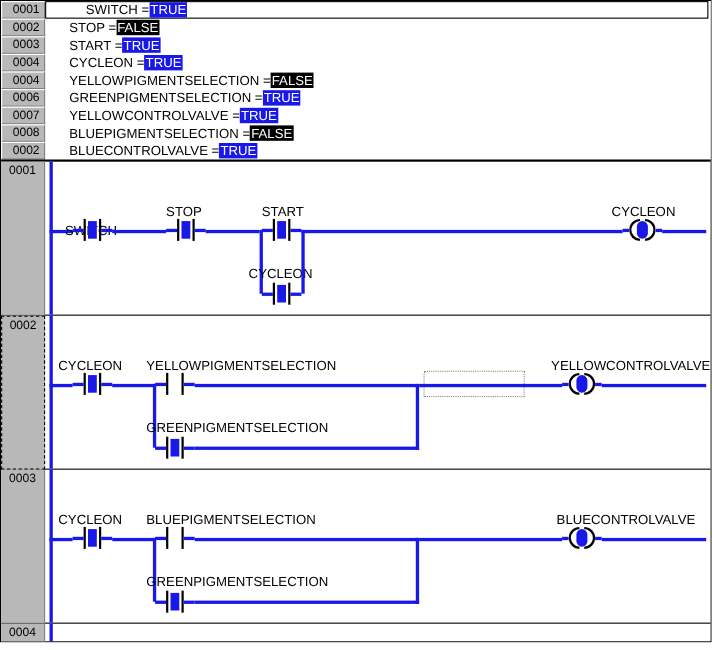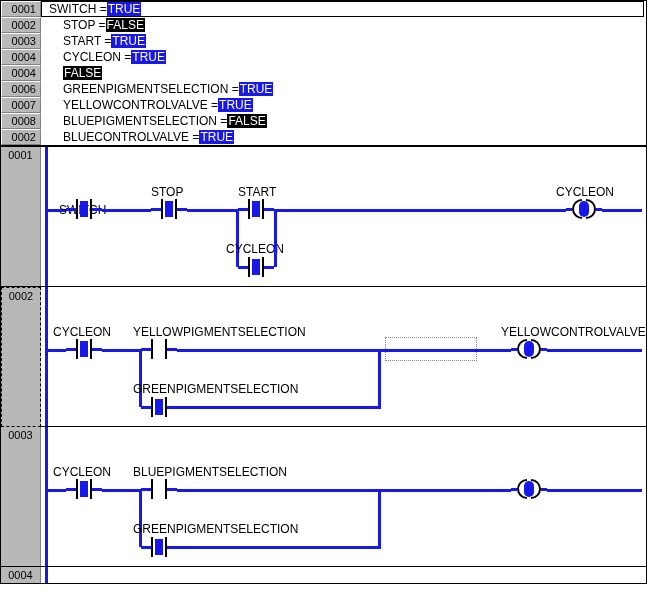--- a/index.html
+++ b/index.html
@@ -3,21 +3,21 @@
 <meta charset="utf-8">
 <style>
   * { box-sizing: border-box; }
   body { margin: 0; font-family: Arial, sans-serif; font-size: 12px; background: #fff; width: 647px; }
   .container { display: flex; flex-direction: column; border: 1px solid #000; }
   .upper { background: #fff; }
   .var-row { display: flex; align-items: center; height: 16px; }
   .gutter { width: 40px; background: #b8b8b8; border: 1px solid #808080; border-top-color: #fff; border-left-color: #fff; color: #000; font-size: 11px; text-align: right; padding-right: 4px; line-height: 14px; }
   .gutter-dotted { width: 40px; background: #b8b8b8; border: 1px dashed #000; height: 140px; }
   .var-content { flex: 1; padding-left: 22px; display: flex; align-items: center; }
-  .var-content-first { border: 1px solid #000; height: 16px; padding-left: 7px; display: flex; align-items: center; flex: 1; margin-right: 2px;}
+  .var-content-first { border: 1px solid #000; height: 16px; padding-left: 36px; display: flex; align-items: center; flex: 1; margin-right: 2px;}
   .var-text { color: #000; }
   .val-true { background: #1818e8; color: #fff; padding: 0 1px; }
   .val-false { background: #000; color: #fff; padding: 0 1px; }
   .lower { border-top: 2px solid #000; }
   .rung { display: flex; border-bottom: 1px solid #000; }
   .rung-gutter { width: 40px; background: #b8b8b8; border-right: 1px solid #808080; color: #000; font-size: 11px; text-align: center; padding-top: 2px; }
   .rung-body { flex: 1; position: relative; }
   
   .contact { position: absolute; width: 36px; height: 24px; }
   .contact .rail-l { position: absolute; left: 0; top: 11px; width: 10px; height: 3px; background: #1818e8; }
@@ -68,20 +68,21 @@
         <div class="var-row">
           <div class="gutter">0004</div>
           <div class="var-content">
             <span class="var-text">CYCLEON = </span>
             <span class="val-true">TRUE</span>
           </div>
         </div>
         <div class="var-row">
           <div class="gutter">0004</div>
           <div class="var-content">
+            <span class="var-text">YELLOWPIGMENTSELECTION = </span>
             <span class="val-false">FALSE</span>
           </div>
         </div>
         <div class="var-row">
           <div class="gutter">0006</div>
           <div class="var-content">
             <span class="var-text">GREENPIGMENTSELECTION = </span>
             <span class="val-true">TRUE</span>
           </div>
         </div>
@@ -263,20 +264,21 @@
             <div class="bar-r"></div>
             <div class="rail-r"></div>
         </div>
 
         <div class="wire" style="left:136px; top:62px; width:204px;"></div>
         <div class="wire" style="left:136px; top:119px; width:204px;"></div>
         <div class="vwire" style="left:337px; top:62px; height:60px;"></div>
 
         <div class="wire" style="left:340px; top:62px; width:130px;"></div>
 
+        <div class="label" style="left:465px; top:38px;">BLUECONTROLVALVE</div>
         <div class="coil" style="left:470px; top:50px;">
           <div class="rail-l"></div>
             <div class="paren-l"></div>
             <div class="fill"></div>
             <div class="paren-r"></div>
             <div class="rail-r"></div>
         </div>
         <div class="wire" style="left:506px; top:62px; width:95px;"></div>
       </div>
     </div>

